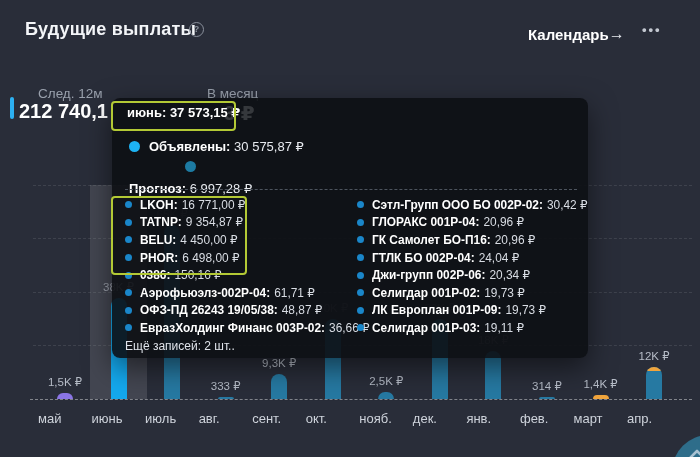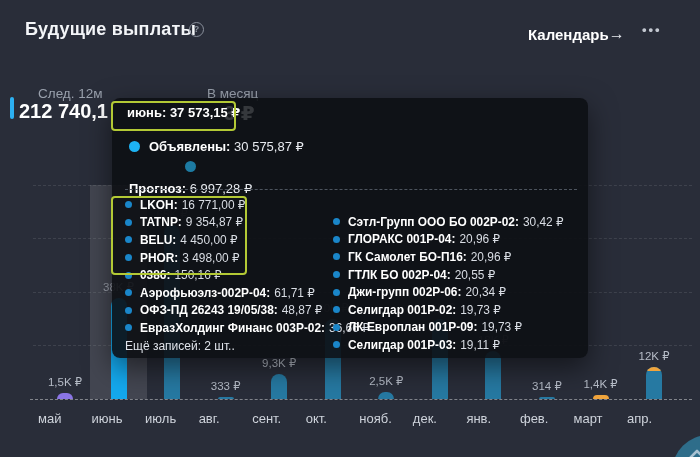--- a/index.html
+++ b/index.html
@@ -39,21 +39,21 @@
            border-radius:8px;z-index:30;box-shadow:0 10px 28px rgba(0,0,0,0.5);}
   .tt-title{left:127px;top:105px;font-size:13px;font-weight:bold;color:#ffffff;z-index:32;white-space:nowrap;}
   .tt-sum{position:absolute;left:129px;display:flex;align-items:center;gap:9px;z-index:32;white-space:nowrap;}
   .tt-sum-1{top:139px;} .tt-sum-2{top:161px;flex-direction:column;}
   .tt-sum .dot{width:11px;height:11px;border-radius:50%;flex:0 0 auto;}
   .tt-sum .txt{font-size:13px;color:#e7eaef;}
   .tt-sum .txt b{color:#ffffff;}
   .tt-sep{left:125px;top:189px;width:452px;height:0;border-top:1px dashed #4d545e;z-index:32;position:absolute;}
   .tt-col{position:absolute;top:196px;z-index:32;}
   .tt-col-left{left:125px;width:224px;}
-  .tt-col-right{left:333px;width:232px;margin-top:17px;}
+  .tt-col-right{left:357px;width:232px;}
   .tt-item{display:flex;align-items:center;height:17.6px;white-space:nowrap;}
   .tt-item .dot{width:7px;height:7px;border-radius:50%;background:#1a86c9;margin-right:8px;flex:0 0 auto;}
   .tt-item .nm{font-size:11.9px;font-weight:bold;color:#ffffff;}
   .tt-item .vl{font-size:11.9px;color:#d9dde4;margin-left:4px;}
   .tt-more{left:125px;top:339px;font-size:12px;color:#dfe3ea;z-index:32;position:absolute;}
   
   .anno{border:2.5px solid #b3c935;border-radius:4px;z-index:50;position:absolute;pointer-events:none;}
   .anno-1{left:111px;top:101px;width:121px;height:26px;}
   .anno-2{left:111px;top:196px;width:132px;height:75px;}
   
@@ -150,21 +150,21 @@
         <span class="vl">9 354,87 ₽</span>
       </div>
       <div class="tt-item">
         <span class="dot" style="background: rgb(26, 134, 201);"></span>
         <span class="nm">BELU:</span>
         <span class="vl">4 450,00 ₽</span>
       </div>
       <div class="tt-item">
         <span class="dot" style="background: rgb(26, 134, 201);"></span>
         <span class="nm">PHOR:</span>
-        <span class="vl">3 498,00 ₽</span>
+        <span class="vl">6 498,00 ₽</span>
       </div>
       <div class="tt-item">
         <span class="dot" style="background: rgb(26, 134, 201);"></span>
         <span class="nm">0386:</span>
         <span class="vl">150,16 ₽</span>
       </div>
       <div class="tt-item">
         <span class="dot" style="background: rgb(26, 134, 201);"></span>
         <span class="nm">Аэрофьюэлз-002Р-04:</span>
         <span class="vl">61,71 ₽</span>
@@ -192,21 +192,21 @@
         <span class="vl">20,96 ₽</span>
       </div>
       <div class="tt-item">
         <span class="dot" style="background: rgb(26, 134, 201);"></span>
         <span class="nm">ГК Самолет БО-П16:</span>
         <span class="vl">20,96 ₽</span>
       </div>
       <div class="tt-item">
         <span class="dot" style="background: rgb(26, 134, 201);"></span>
         <span class="nm">ГТЛК БО 002Р-04:</span>
-        <span class="vl">20,55 ₽</span>
+        <span class="vl">24,04 ₽</span>
       </div>
       <div class="tt-item">
         <span class="dot" style="background: rgb(26, 134, 201);"></span>
         <span class="nm">Джи-групп 002Р-06:</span>
         <span class="vl">20,34 ₽</span>
       </div>
       <div class="tt-item">
         <span class="dot" style="background: rgb(26, 134, 201);"></span>
         <span class="nm">Селигдар 001Р-02:</span>
         <span class="vl">19,73 ₽</span>

